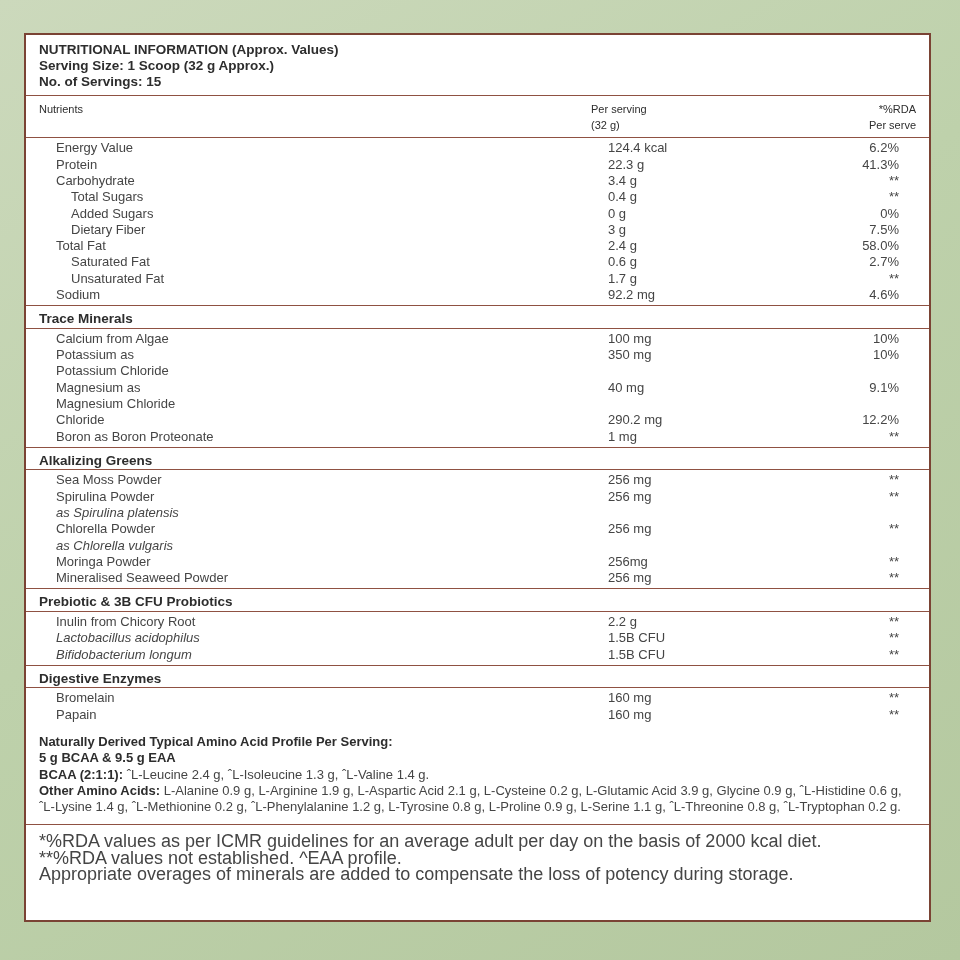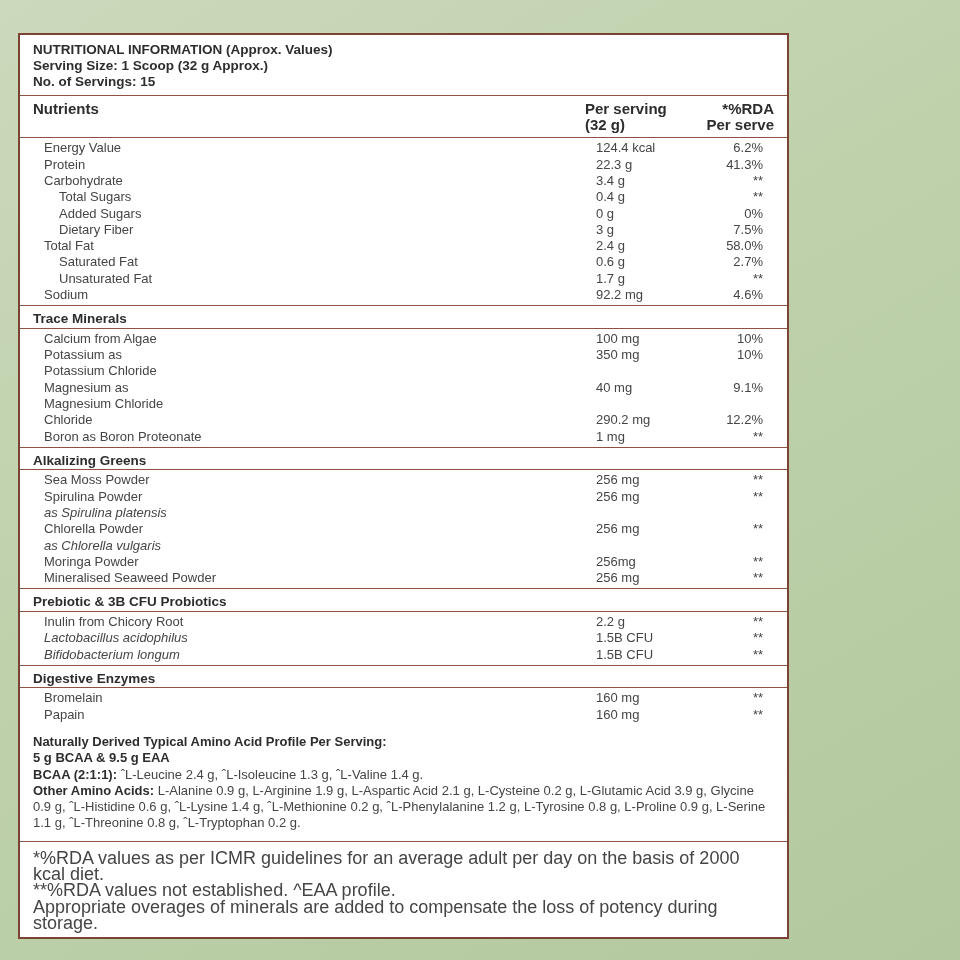--- a/index.html
+++ b/index.html
@@ -12,34 +12,34 @@
   }
   *{box-sizing:border-box;margin:0;padding:0;}
   html,body{width:960px;height:960px;overflow:hidden;}
   body{
     font-family:"Liberation Sans","DejaVu Sans",sans-serif;
     background:linear-gradient(150deg,#ccd9bc 0%,var(--bg) 45%,#b4c89f 100%);
     position:relative;
     color:var(--text);
   }
   .card{
-    position:absolute;left:18px;top:33px;width:771px;min-height:889px;
+    position:absolute;left:24px;top:33px;width:907px;min-height:889px;
     background:var(--card-bg);
     border:2px solid var(--border);
   }
   .block{border-bottom:1.5px solid var(--rule);}
   .block:last-child{border-bottom:none;}
   .intro{padding:7px 13px 5px;}
   .intro div{font-weight:bold;color:var(--bold-text);font-size:13.5px;line-height:15.9px;}
-  .colhead{display:flex;padding:5px 13px 4px;font-weight:bold;color:var(--bold-text);font-size:15px;line-height:16.3px;}
+  .colhead{display:flex;padding:5px 13px 4px;font-weight:normal;color:var(--bold-text);font-size:11px;line-height:16.3px;}
   .c-name{width:552px;}
   .c-val{flex:1;}
   .c-rda{width:80px;text-align:right;}
   .sec-title{padding:5px 13px 0;font-weight:bold;color:var(--bold-text);font-size:13.5px;line-height:16.5px;}
-  .sec-rows{padding:2px 24px 2px;font-size:13px;line-height:16.3px;}
+  .sec-rows{padding:2px 30px 2px;font-size:13px;line-height:16.3px;}
   .row{display:flex;align-items:flex-start;}
   .c-name.indent{padding-left:15px;width:552px;}
   .it{font-style:italic;}
   .amino{padding:9px 13px 9px;font-size:13px;line-height:16.3px;}
   .amino .b{font-weight:bold;color:var(--bold-text);}
   .footnotes{padding:8px 13px 6px;font-size:18px;line-height:16.3px;}
 </style>
 </head>
 <body>
 

